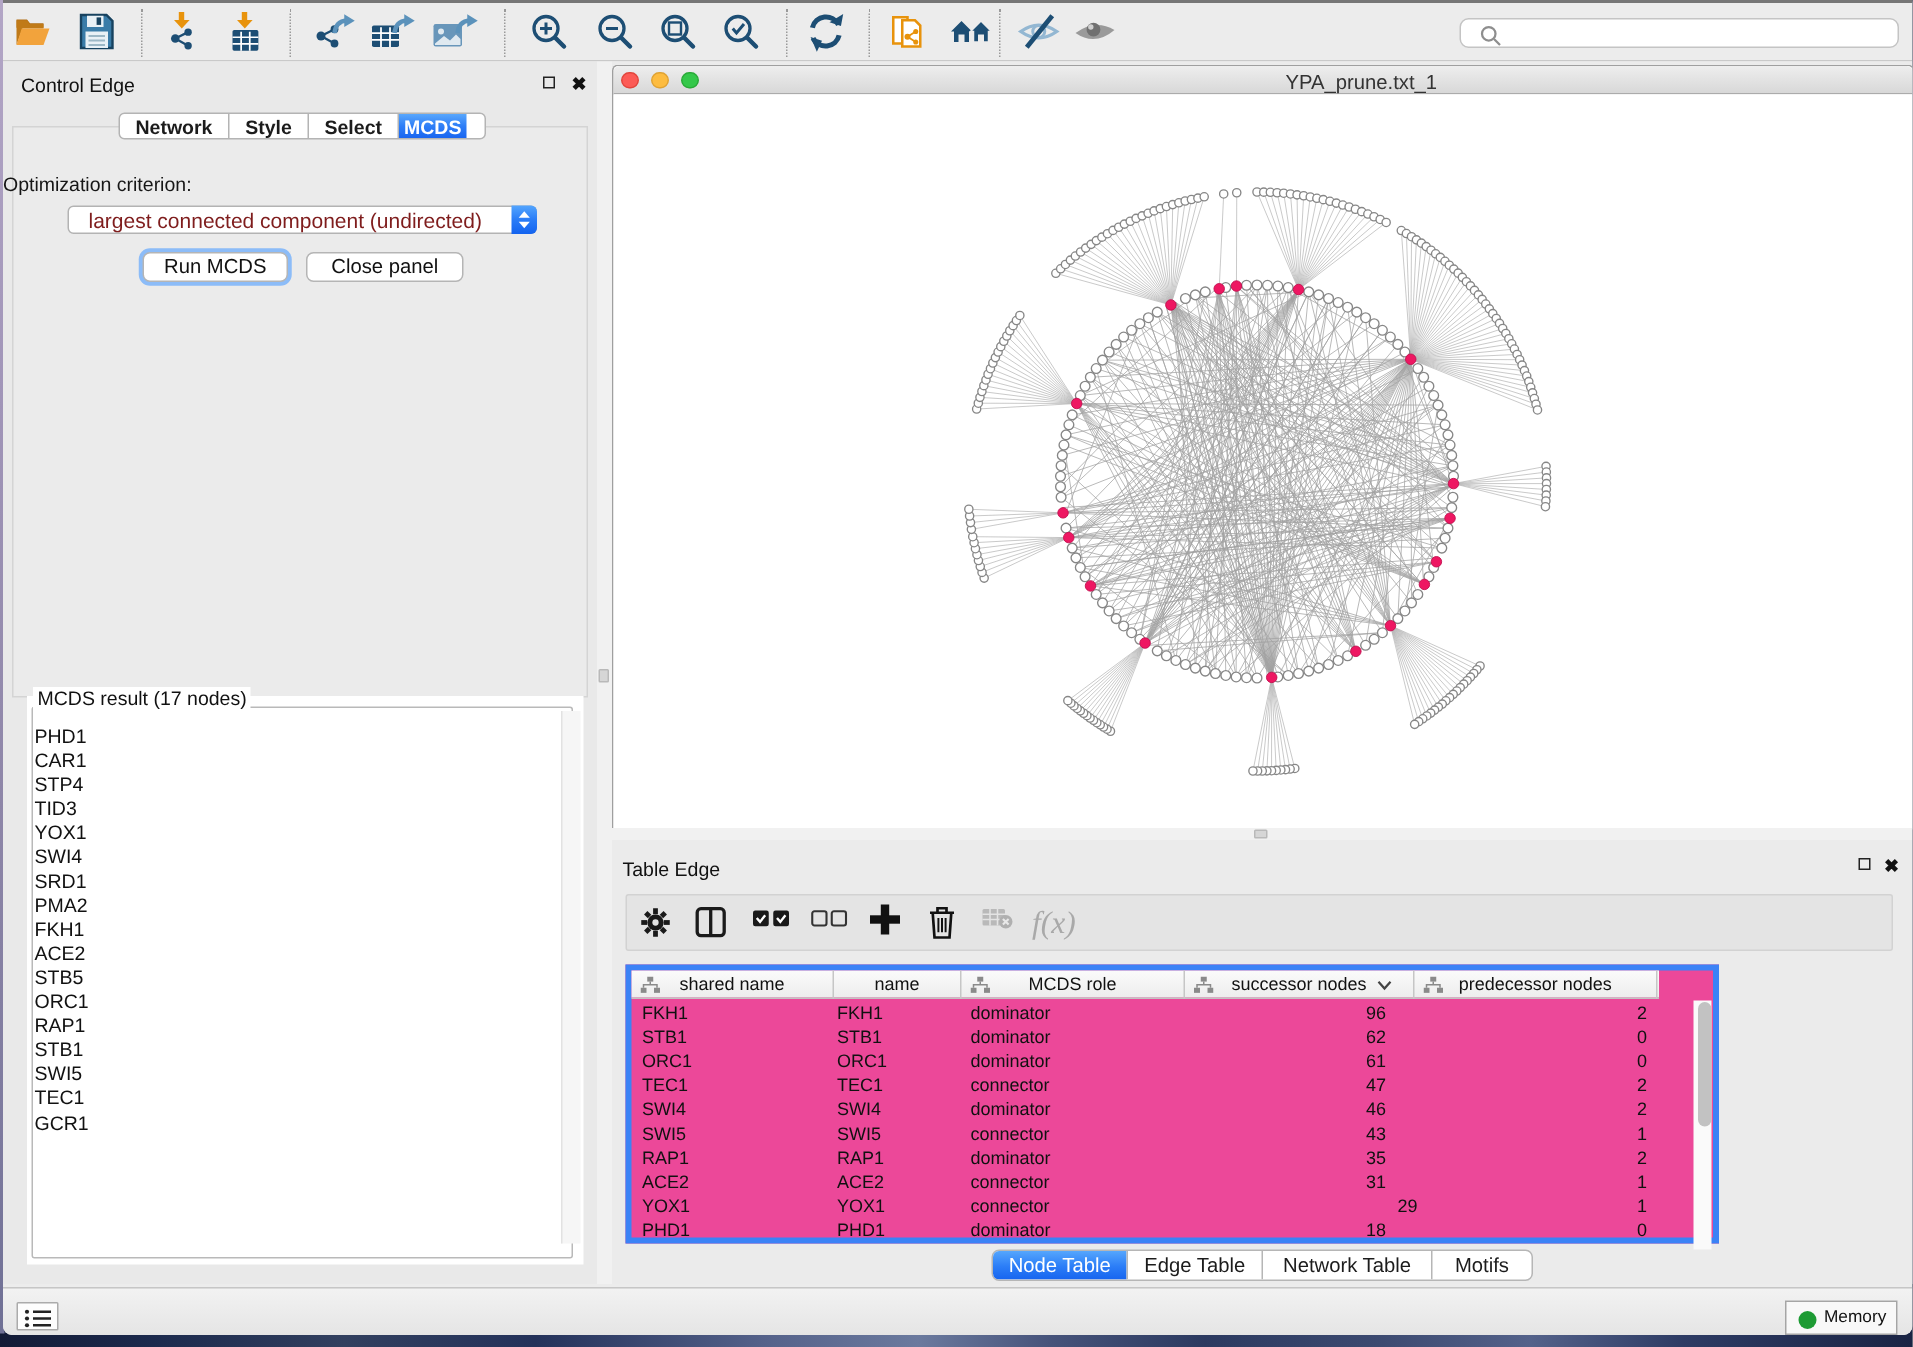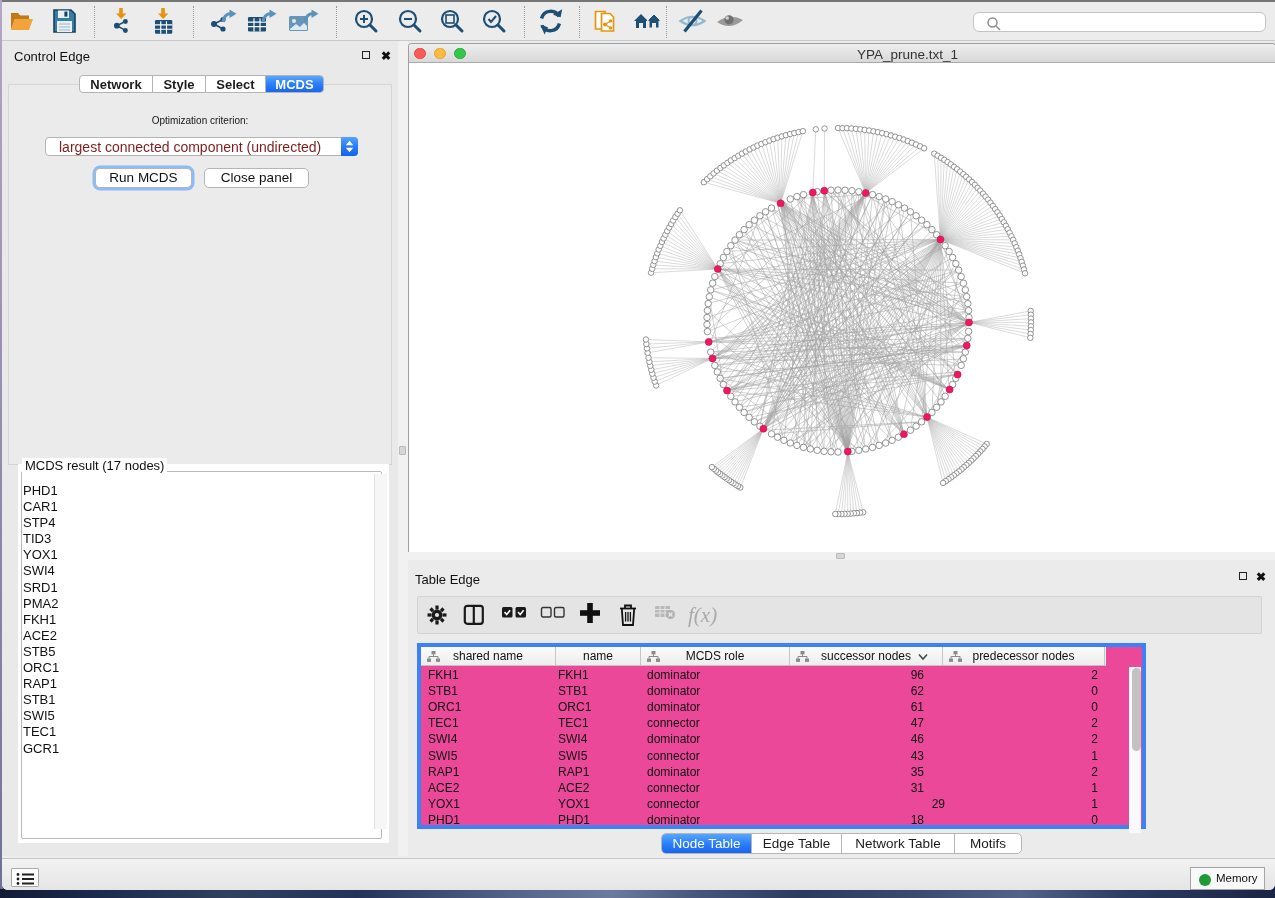--- a/index.html
+++ b/index.html
@@ -18,21 +18,21 @@
 
 #cp{position:absolute;left:0;top:0;width:396px;height:815px;background:#e9e9e9}
 #cp-title{position:absolute;left:12px;top:8px;font-size:13px;color:#111}
 .winbtn-sq{position:absolute;width:8px;height:8px;border:1.5px solid #222}
 .winbtn-x{position:absolute;font-size:12px;font-weight:bold;color:#111;line-height:1}
 #cp-tabpanel{position:absolute;left:6px;top:43px;width:384px;height:381px;background:#ebebeb;border:1px solid #d4d4d4}
 #cp-tabs{position:absolute;left:77px;top:34px;width:245px;height:18px;background:#fff;border:1px solid #b4b4b4;border-radius:4px;display:flex;overflow:hidden}
 #cp-tabs .seg{flex:none;display:flex;align-items:center;justify-content:center;font-size:13px;font-weight:bold;color:#1c1c1c;border-right:1px solid #b4b4b4;height:100%}
 #cp-tabs .seg:last-child{border-right:none}
 #cp-tabs .sel{background:linear-gradient(180deg,#58a7fd 0%,#2e7ef7 50%,#1a66f0 100%);color:#fff}
-#optlabel{position:absolute;left:0;top:74px;width:396px;text-align:center;font-size:10px;color:#161616}
+#optlabel{position:absolute;left:0;top:74px;width:396px;font-size:13px;color:#161616}
 #optsel{position:absolute;left:43px;top:96px;width:313px;height:19px;background:#fff;border:1px solid #b3b3b3;border-radius:4px}
 #optsel .txt{position:absolute;left:13px;top:1px;font-size:14px;color:#7f1d1d}
 #optsel .cap{position:absolute;right:-1px;top:-1px;width:17px;height:19px;border-radius:0 4px 4px 0;background:linear-gradient(180deg,#53a5fe 0%,#2a7cf7 50%,#1363ef 100%)}
 .btn{position:absolute;height:20px;background:#fff;border:1px solid #b5b5b5;border-radius:5px;font-size:13.5px;color:#111;text-align:center;line-height:18px}
 #runbtn{left:93px;top:127px;width:97px;box-shadow:0 0 0 2.5px #8cbcf8}
 #closebtn{left:202px;top:127px;width:105px}
 #cp-white{position:absolute;left:16px;top:423px;width:371px;height:379px;background:#fff}
 #cp-fs{position:absolute;left:3px;top:7px;width:361px;height:368px;border:1px solid #b9b9b9;border-radius:2px}
 #cp-fs-label{position:absolute;left:4px;top:-6px;background:#fff;padding:0 3px;font-size:13px;color:#111}
 #cp-list{position:absolute;left:5px;top:19px;font-size:13px;color:#111;line-height:16.1px}
@@ -232,21 +232,21 @@
 
 <div id="cp">
   <div id="cp-title">Control Edge</div>
   <div class="winbtn-sq" style="left:360px;top:10px"></div>
   <div class="winbtn-x" style="left:379px;top:9px">✖</div>
   <div id="cp-tabpanel"></div>
   <div id="cp-tabs">
           <div class="seg" style="width:73px">Network</div>
           <div class="seg" style="width:53px">Style</div>
           <div class="seg" style="width:60px">Select</div>
-          <div class="seg sel" style="width:57px">MCDS</div>
+          <div class="seg sel" style="width:45px">MCDS</div>
         </div>
   <div id="optlabel">Optimization criterion:</div>
   <div id="optsel">
           <span class="txt">largest connected component (undirected)</span>
     <div class="cap">
             <svg width="17" height="19" viewBox="0 0 17 19" style="position:absolute;left:0;top:0">
               <path d="M4.8 8.2 l3.7 -4.4 3.7 4.4z" fill="#fff"></path>
               <path d="M4.8 10.8 l3.7 4.4 3.7 -4.4z" fill="#fff"></path>
             </svg>
           </div>

